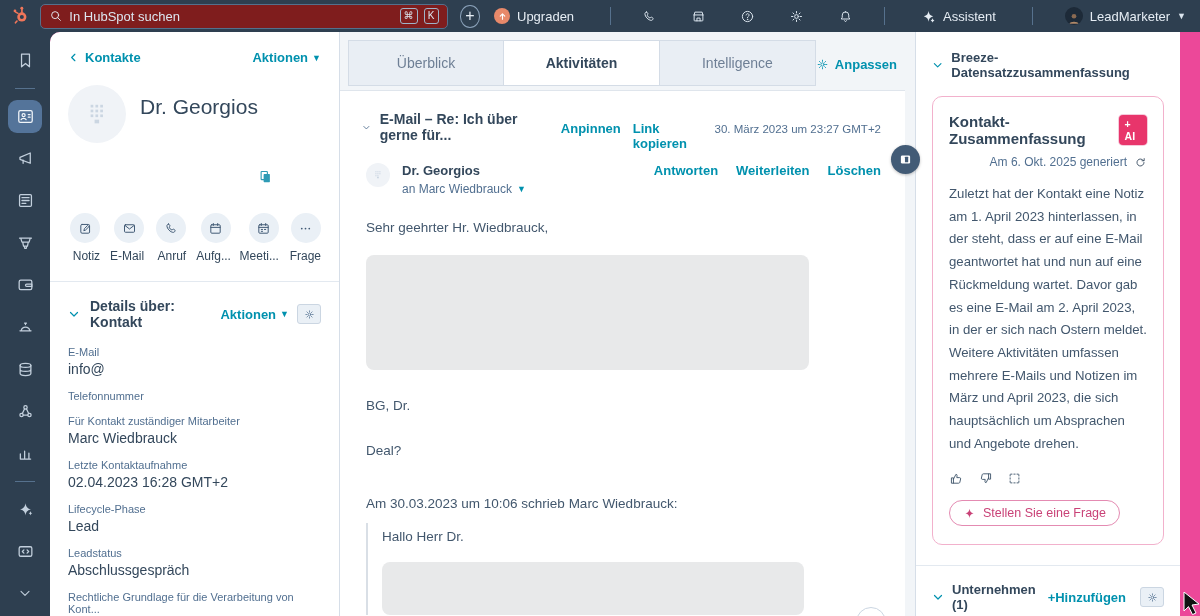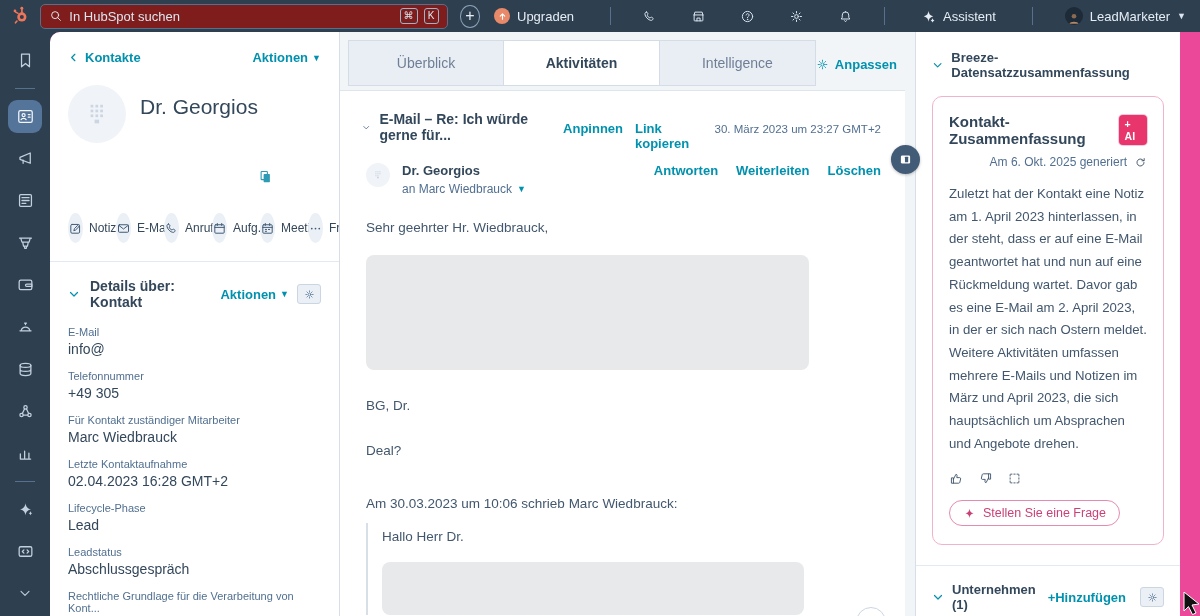--- a/index.html
+++ b/index.html
@@ -51,21 +51,21 @@
     border-right:1px solid #d6dee8; padding:18px 18px 0; overflow:hidden; }
   .cpanel-head { display:flex; justify-content:space-between; align-items:center; }
   .backlink { color:#0091ae; font-weight:bold; font-size:13px; display:flex; align-items:center; gap:6px; }
   .tealdrop { color:#0091ae; font-weight:bold; font-size:13px; display:flex; align-items:center; gap:4px; }
   .profile-row { display:flex; align-items:flex-start; gap:14px; margin-top:20px; }
   .avatar-big { width:58px; height:58px; border-radius:50%; background:#f0f3f7; flex:none;
     display:flex; align-items:center; justify-content:center; }
   .contact-name { font-size:21px; color:#33475b; font-weight:500; margin-top:10px; }
   .copy-row { margin-top:26px; padding-left:190px; height:18px; }
   .qa-row { display:flex; gap:10px; margin-top:26px; }
-  .qa { width:38px; display:flex; flex-direction:row; align-items:center; gap:6px; }
+  .qa { width:38px; display:flex; flex-direction:column; align-items:flex-end; gap:6px; }
   .qa-circle { width:30px; height:30px; border-radius:50%; background:#eaf0f6; color:#425b76;
     display:flex; align-items:center; justify-content:center; }
   .qa-label { font-size:12px; color:#33475b; white-space:nowrap; }
   .cpanel-divider { height:1px; background:#e3e9f0; margin:18px -18px 0; }
   .details-head { display:flex; align-items:center; margin-top:16px; gap:8px; }
   .details-title { font-size:14px; font-weight:bold; color:#33475b; flex:1; margin-left:2px; }
   .gearbtn { width:24px; height:20px; background:#eaf0f6; border:1px solid #cbd6e2; border-radius:3px;
     color:#506e8f; display:flex; align-items:center; justify-content:center; }
   .fields { margin-top:16px; }
   .field { margin-bottom:13px; }
@@ -421,21 +421,20 @@
           </svg>
       </div>
     </div>
     <div class="fields">
       <div class="field">
         <div class="f-label">E-Mail</div>
         <div class="f-value">info@</div>
       </div>
       <div class="field">
         <div class="f-label">Telefonnummer</div>
-        <div class="f-value">+49 305</div>
       </div>
       <div class="field">
         <div class="f-label">Für Kontakt zuständiger Mitarbeiter</div>
         <div class="f-value">Marc Wiedbrauck</div>
       </div>
       <div class="field">
         <div class="f-label">Letzte Kontaktaufnahme</div>
         <div class="f-value">02.04.2023 16:28 GMT+2</div>
       </div>
       <div class="field">
@@ -465,21 +464,21 @@
         <span>Anpassen</span>
       </div>
     </div>
 
     <div class="emailarea">
       <div class="em-head">
         <div class="em-subject">
           <svg class="ico" width="11" height="11" viewBox="0 0 24 24" style="stroke-width:2.4;color:#516f90">
               <path d="M5 9l7 7 7-7"></path>
             </svg>
-          <span>E-Mail – Re: Ich würde gerne für...</span>
+          <span>E-Mail – Re: Ich über gerne für...</span>
         </div>
         <span class="em-link">Anpinnen</span>
         <span class="em-link">Link kopieren</span>
         <span class="em-date">30. März 2023 um 23:27 GMT+2</span>
       </div>
       <div class="em-meta">
         <div class="avatar-sm">
           <svg width="14" height="14" viewBox="0 0 24 24">
               <g fill="#cbd6e2">
                 <rect x="7.5" y="5.5" width="1.9" height="1.9"></rect>

